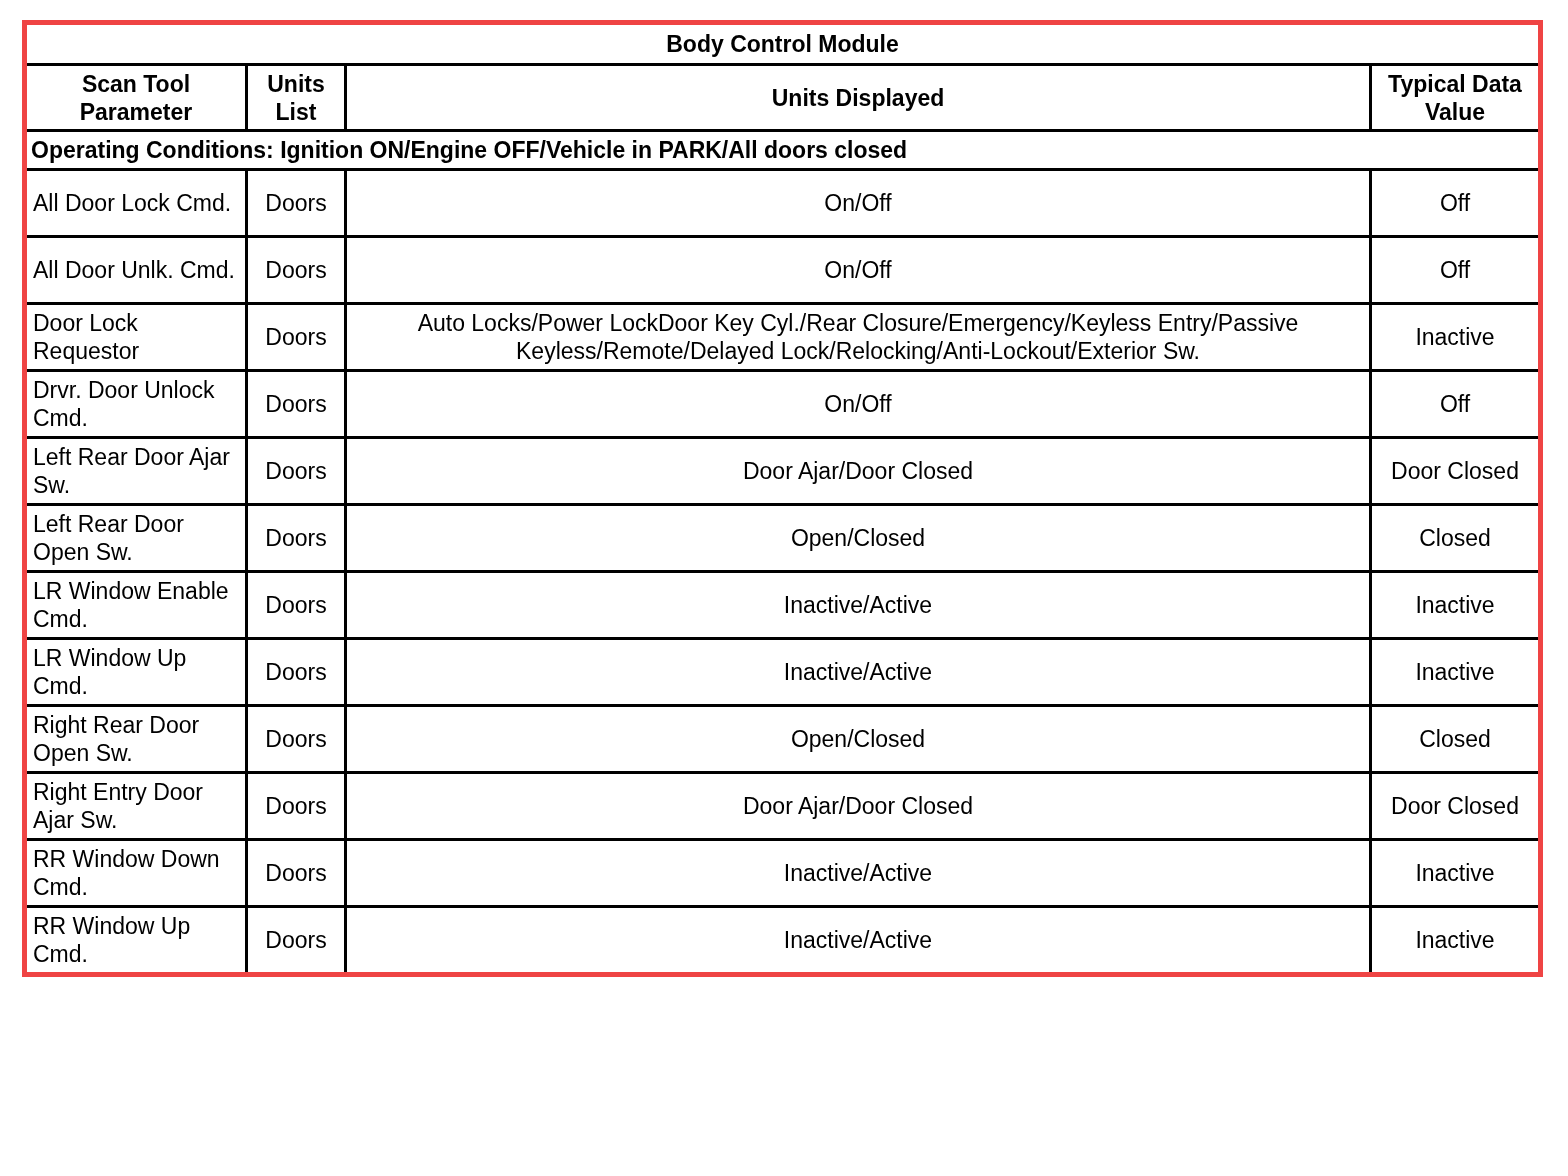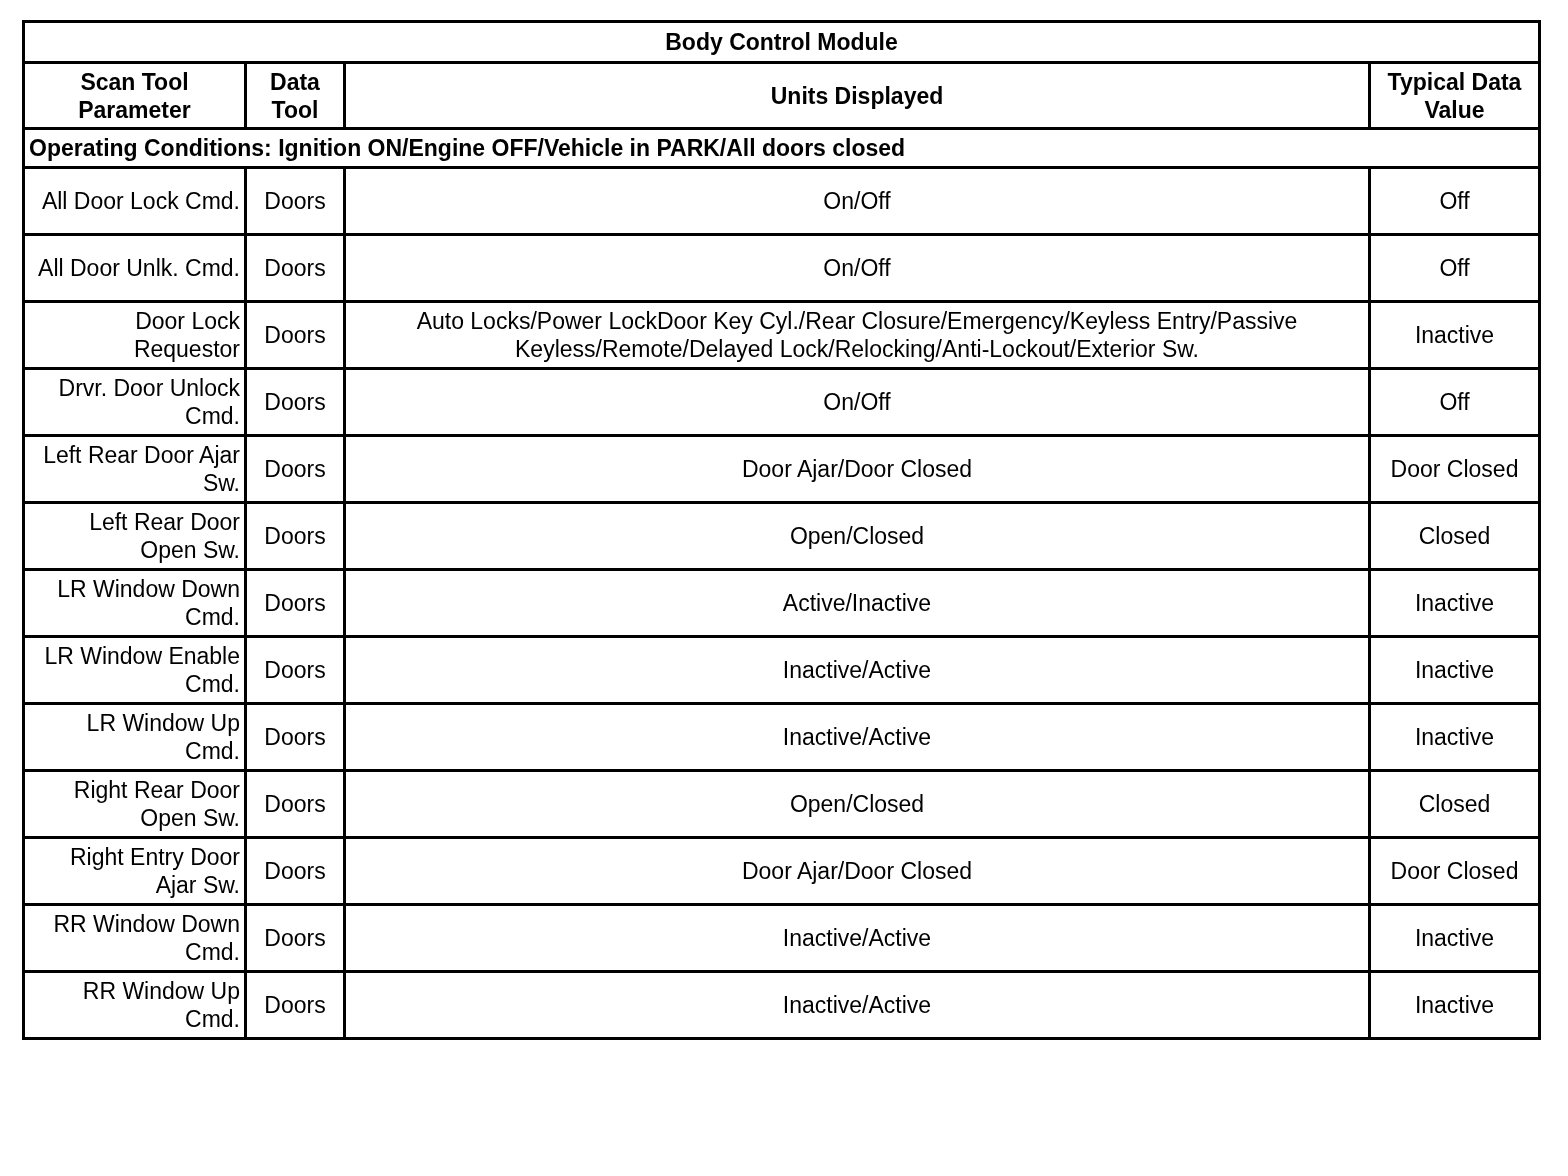--- a/index.html
+++ b/index.html
@@ -2,55 +2,55 @@
 <html><head>
 <meta charset="utf-8">
 <style>
   html, body { margin:0; padding:0; background:#ffffff; }
   body { width:1568px; height:1176px; position:relative; font-family:"Liberation Sans", sans-serif; color:#000; }
   table.bcm {
     position:absolute; left:22px; top:20px;
     width:1516px;
     border-collapse:collapse;
     table-layout:fixed;
-    border:1px solid #ef4444;
+    border:5px solid #ef4444;
   }
   table.bcm td, table.bcm th {
     border:3px solid #000;
     padding:0 4px;
     font-size:23px;
     line-height:28px;
     vertical-align:middle;
     overflow:hidden;
   }
   .title-row th { height:38px; font-weight:bold; font-size:23px; text-align:center; }
   .head-row th { height:63px; font-weight:bold; text-align:center; vertical-align:bottom; padding-bottom:4px; }
   .head-row th.top { vertical-align:middle; padding-bottom:0; }
   .cond-row td { height:36px; font-weight:bold; text-align:left; padding-left:6px;margin-top:36px; }
   .data-row td { height:64px; }
-  .data-row td.param { text-align:right; padding-left:6px; }
+  .data-row td.param { text-align:left; padding-left:6px; }
   .data-row td.list, .data-row td.units, .data-row td.value { text-align:center; }
 </style>
 </head>
 <body>
 
 <table class="bcm">
   <colgroup>
     <col style="width:222px">
     <col style="width:99px">
     <col style="width:1025px">
     <col style="width:170px">
   </colgroup>
   <tbody>
       <tr class="title-row">
     <th colspan="4">Body Control Module</th>
   </tr>
   <tr class="head-row">
     <th class="top">Scan Tool Parameter</th>
-    <th class="top">Data Tool</th>
+    <th class="top">Units List</th>
     <th>Units Displayed</th>
     <th class="top">Typical Data Value</th>
   </tr>
   <tr class="cond-row">
     <td colspan="4">Operating Conditions: Ignition ON/Engine OFF/Vehicle in PARK/All doors closed</td>
   </tr>
   </tbody>
     <tbody id="rows">
       <tr class="data-row">
         <td class="param">All Door Lock Cmd.</td>
@@ -82,26 +82,20 @@
         <td class="units">Door Ajar/Door Closed</td>
         <td class="value">Door Closed</td>
       </tr>
       <tr class="data-row">
         <td class="param">Left Rear Door Open Sw.</td>
         <td class="list">Doors</td>
         <td class="units">Open/Closed</td>
         <td class="value">Closed</td>
       </tr>
       <tr class="data-row">
-        <td class="param">LR Window Down Cmd.</td>
-        <td class="list">Doors</td>
-        <td class="units">Active/Inactive</td>
-        <td class="value">Inactive</td>
-      </tr>
-      <tr class="data-row">
         <td class="param">LR Window Enable Cmd.</td>
         <td class="list">Doors</td>
         <td class="units">Inactive/Active</td>
         <td class="value">Inactive</td>
       </tr>
       <tr class="data-row">
         <td class="param">LR Window Up Cmd.</td>
         <td class="list">Doors</td>
         <td class="units">Inactive/Active</td>
         <td class="value">Inactive</td>

